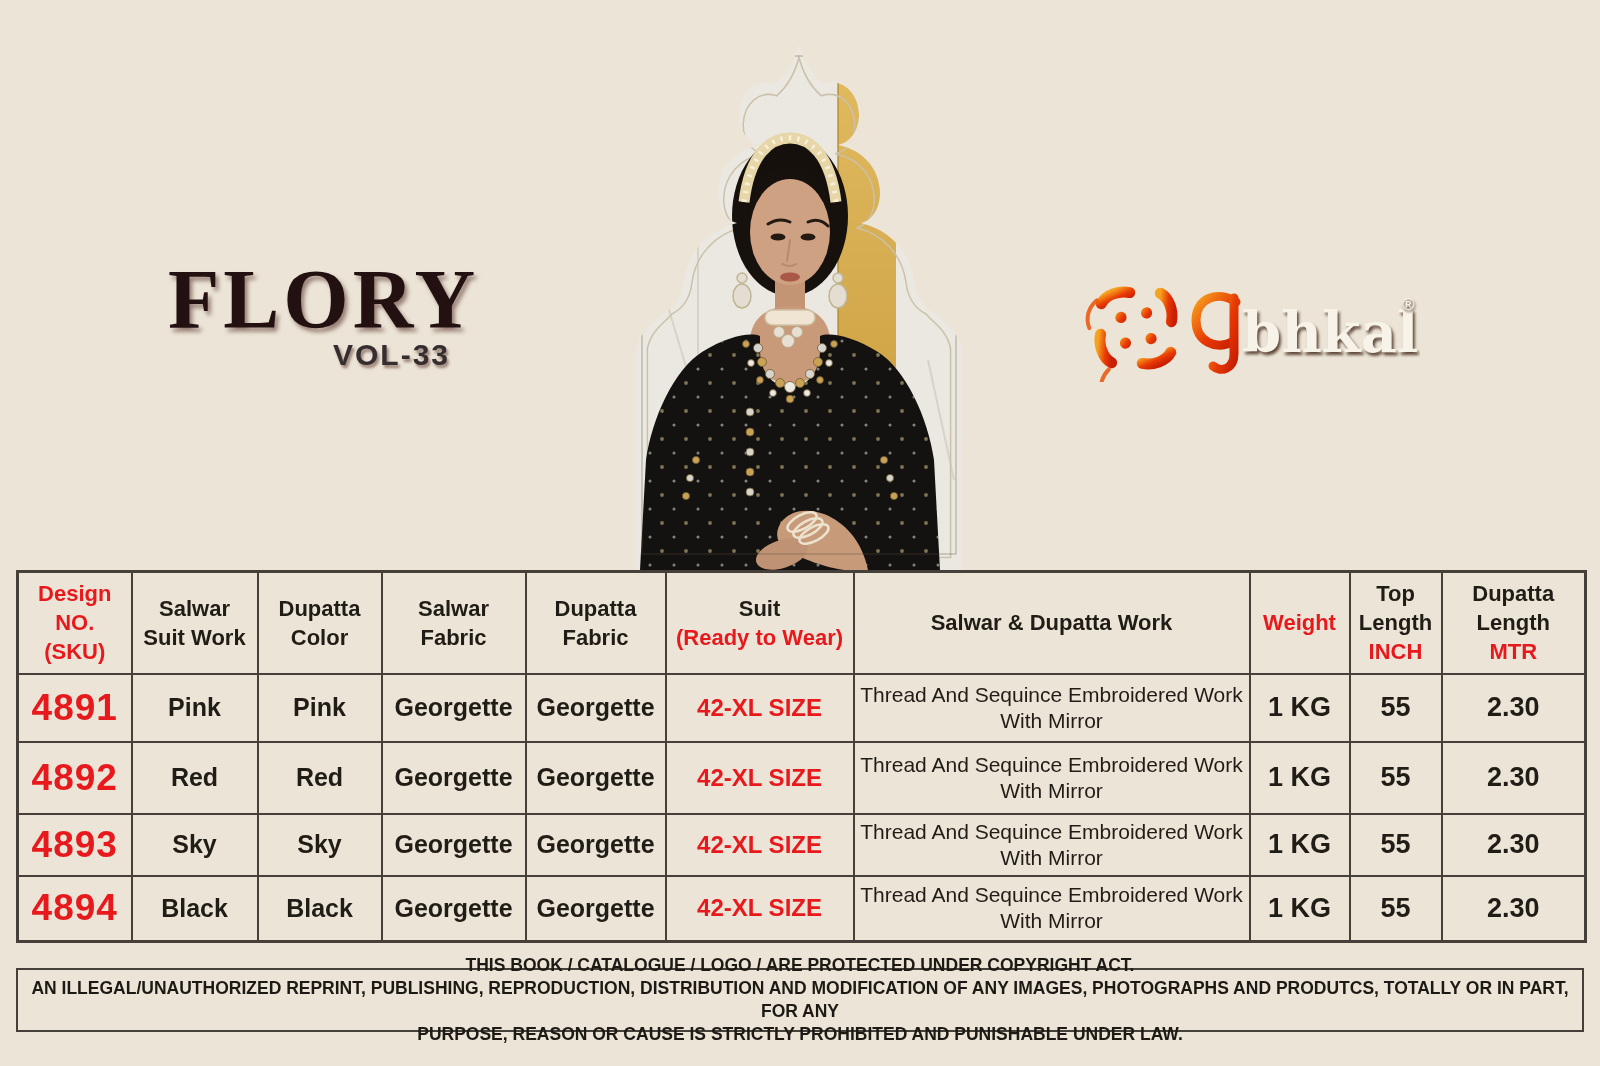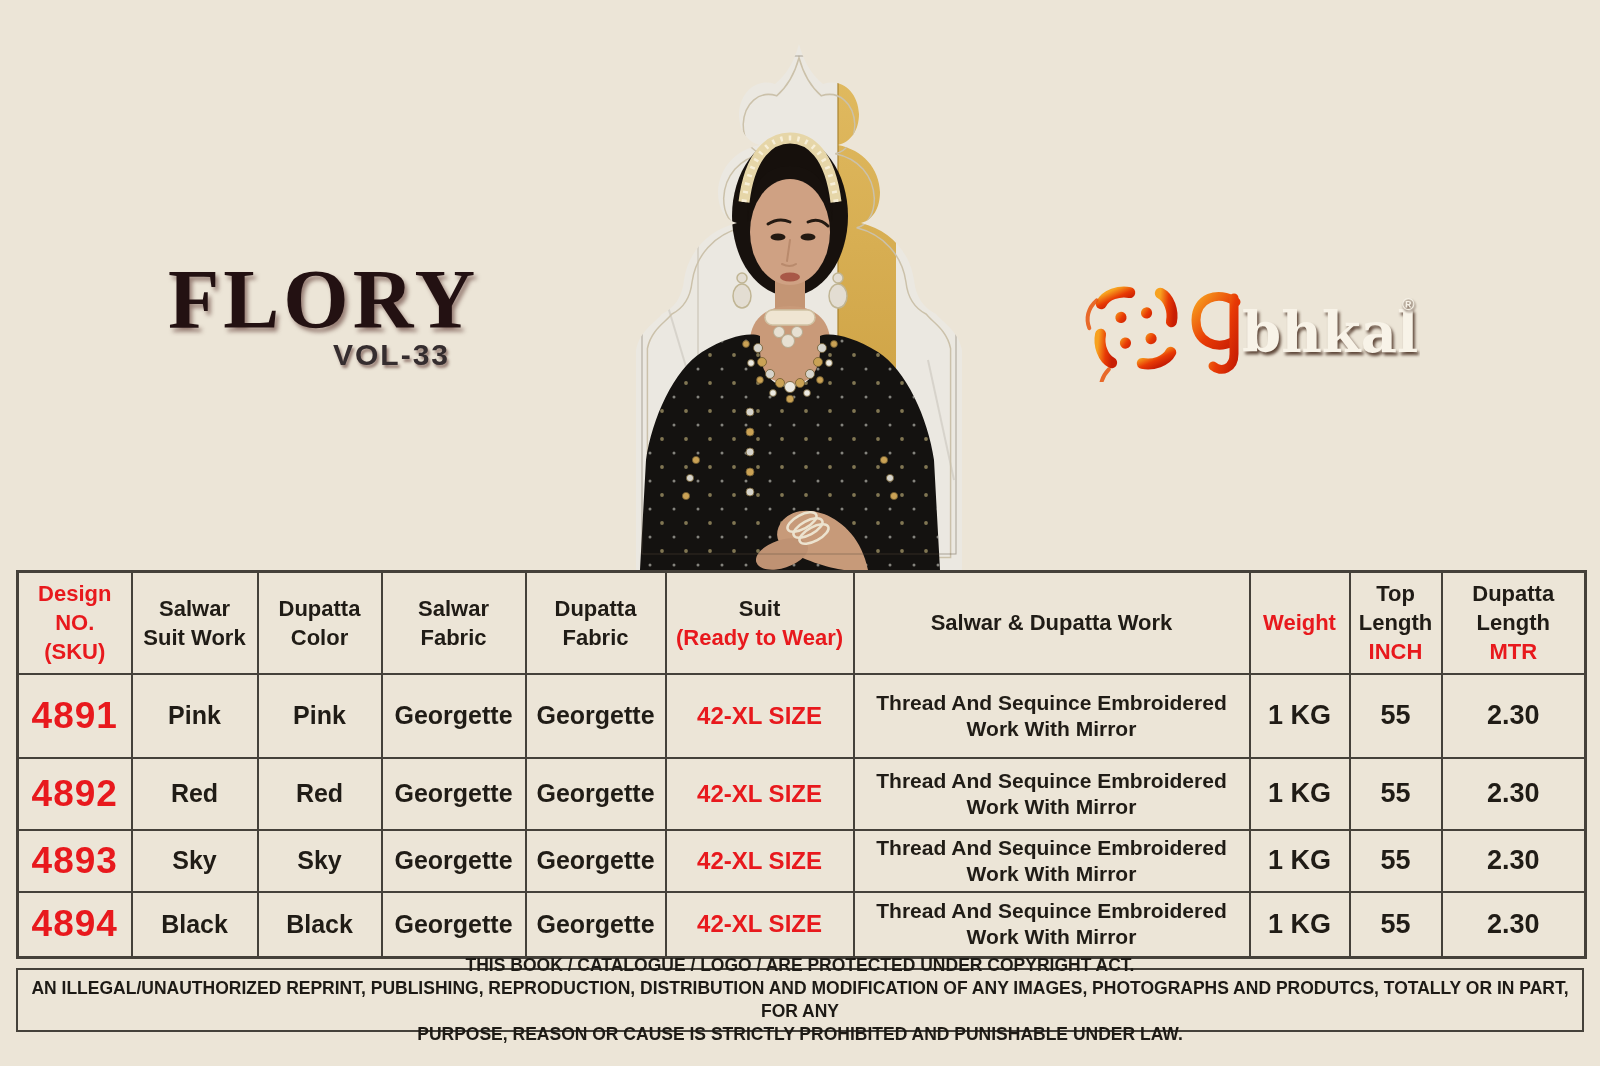--- a/index.html
+++ b/index.html
@@ -28,21 +28,21 @@
   
   .spec-table-wrap{position:absolute; left:16px; top:570px; width:1568px;}
   table.spec{border-collapse:collapse; table-layout:fixed; width:1568px;padding-left:32px;}
   table.spec td,table.spec th{border:2px solid var(--line,#45413A); text-align:center; vertical-align:middle; padding:2px 4px;}
   table.spec{border:3px solid var(--line,#45413A);}
   .hdr{font-weight:bold; font-size:22px; line-height:29px; color:var(--ink,#201C16);}
   .red{color:var(--red,#E8191D);}
   .sku-cell{font-weight:bold; font-size:37px; color:var(--red,#E8191D); letter-spacing:1px;}
   .val-cell{font-weight:bold; font-size:25px; color:var(--ink,#201C16);}
   .type-cell{font-weight:bold; font-size:24px; color:var(--red,#E8191D);}
-  .work-cell{font-weight:bold; font-size:21px; line-height:26px; color:var(--ink,#201C16);border-radius:24px;}
+  .work-cell{font-weight:normal; font-size:21px; line-height:26px; color:var(--ink,#201C16);border-radius:24px;}
   .num-cell{font-weight:bold; font-size:27px; color:var(--ink,#201C16);border-radius:13px;}
 
   
   .footer-box{position:absolute; left:16px; top:968px; width:1568px; height:64px; border:2px solid var(--line,#45413A);
     display:flex; flex-direction:column; justify-content:center; text-align:center;}
   .footer-box p{font-weight:bold; font-size:17.5px; line-height:23px; color:#1D1A15; letter-spacing:0px;}
 </style>
 </head>
 <body>
 
@@ -259,21 +259,21 @@
               <div>Length</div>
               <div class="red">INCH</div>
         </th>
         <th class="hdr">
           <div>Dupatta</div>
               <div>Length</div>
               <div class="red">MTR</div>
         </th>
       </tr>
 
-      <tr style="height:84px">
+      <tr style="height:68px">
         <td class="sku-cell">4891</td>
         <td class="val-cell">Pink</td>
         <td class="val-cell">Pink</td>
         <td class="val-cell">Georgette</td>
         <td class="val-cell">Georgette</td>
         <td class="type-cell">42-XL SIZE</td>
         <td class="work-cell">Thread And Sequince Embroidered Work With Mirror</td>
         <td class="num-cell">1 KG</td>
         <td class="num-cell">55</td>
         <td class="num-cell">2.30</td>

